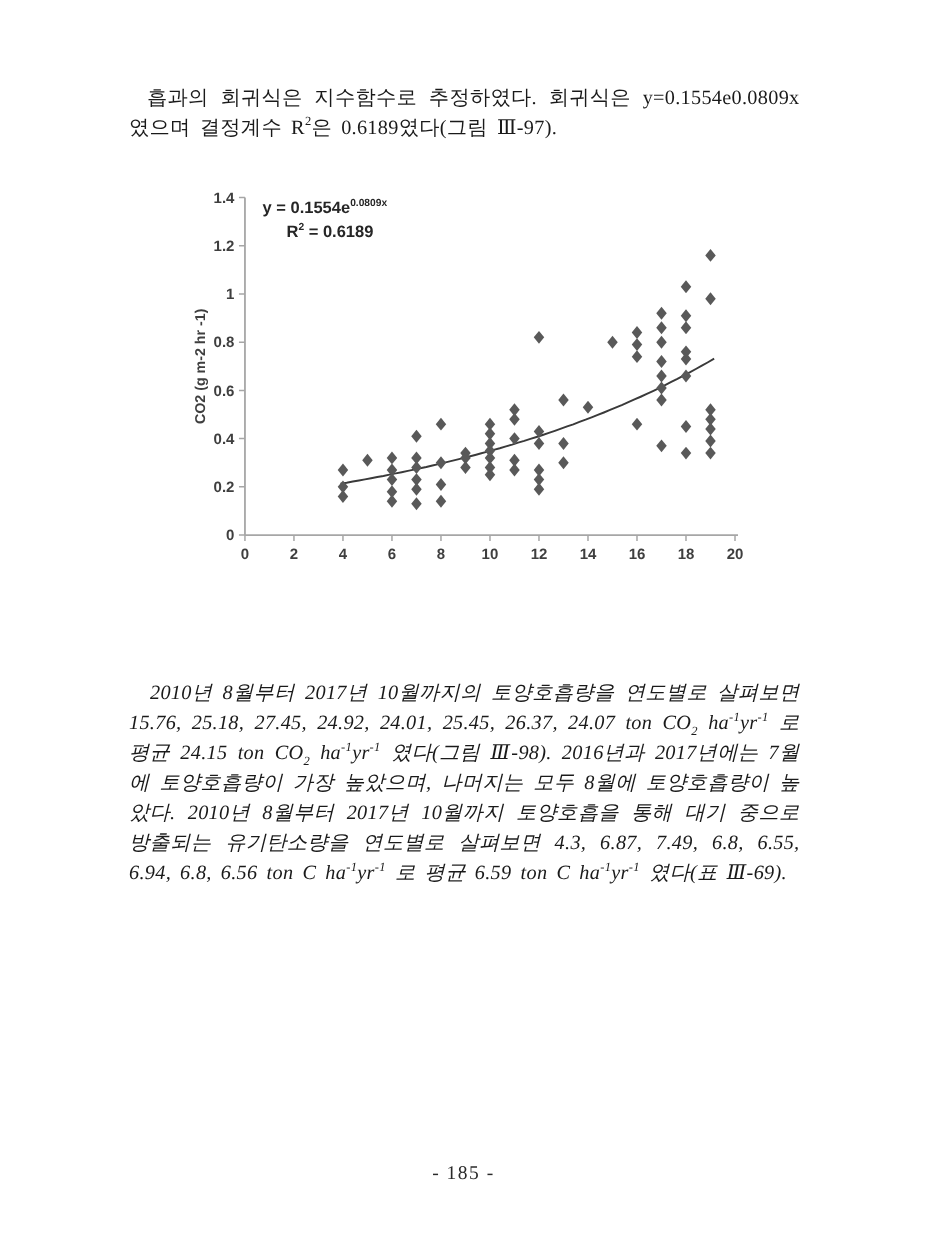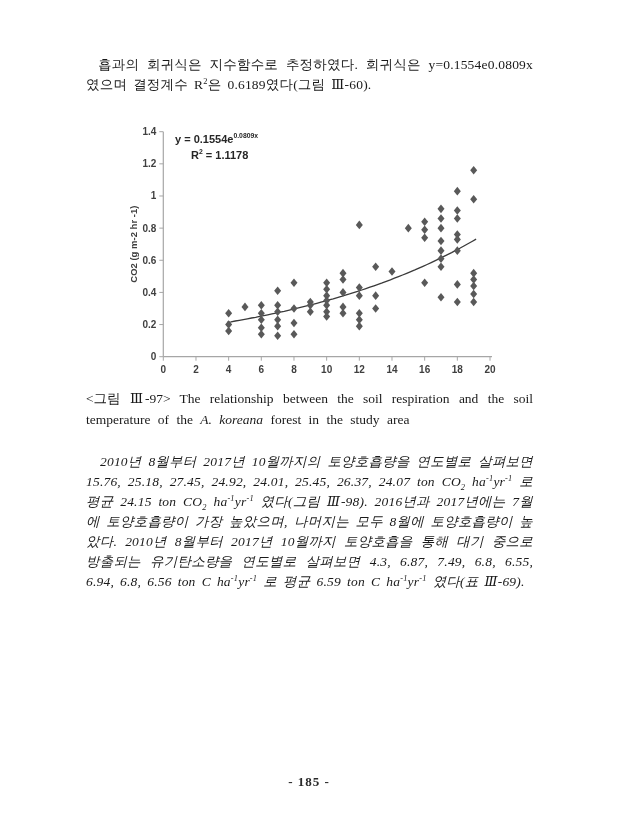--- a/index.html
+++ b/index.html
@@ -66,29 +66,28 @@
   }
   .annotation .eq-line2 { margin-left: 16px; }
 
   .page-number {
     position: absolute;
     left: 0; top: 774px; width: 100%;
     text-align: center;
     font-size: 13px;
     letter-spacing: 1px;
     color: #2a2a2a;
-    font-weight: bold;
   }
 </style>
 </head>
 <body>
 
 <div class="page">
 
-  <p class="body-text para1"><span>흡과의 회귀식은 지수함수로 추정하였다. 회귀식은 y=0.1554e0.0809x 였으며 결정계수 R</span><sup>2</sup><span>은 0.6189였다(그림 Ⅲ-60).</span></p>
+  <p class="body-text para1"><span>흡과의 회귀식은 지수함수로 추정하였다. 회귀식은 y=0.1554e0.0809x 였으며 결정계수 R</span><sup>2</sup><span>은 0.6189였다(그림 Ⅲ-97).</span></p>
 
   <figure class="chart-figure">
     <svg id="chart-svg" width="380" height="265" viewBox="0 0 380 265">
         <line x1="38.3" y1="13.7" x2="38.3" y2="238.7" stroke="#a6a6a6" stroke-width="1.2"></line>
         <line x1="38.3" y1="238.7" x2="367" y2="238.7" stroke="#a6a6a6" stroke-width="1.2"></line>
         <line x1="34.3" y1="238.7" x2="38.3" y2="238.7" stroke="#a6a6a6" stroke-width="1"></line>
         <text x="31.299999999999997" y="242.2" text-anchor="end" class="tick-label" fill="#3f3f3f">0</text>
         <line x1="34.3" y1="206.55714285714285" x2="38.3" y2="206.55714285714285" stroke="#a6a6a6" stroke-width="1"></line>
         <text x="31.299999999999997" y="210.05714285714285" text-anchor="end" class="tick-label" fill="#3f3f3f">0.2</text>
         <line x1="34.3" y1="174.4142857142857" x2="38.3" y2="174.4142857142857" stroke="#a6a6a6" stroke-width="1"></line>
@@ -195,23 +194,22 @@
         <path d="M348.665 47.97142857142855L352.165 52.271428571428544L348.665 56.57142857142854L345.165 52.271428571428544Z" fill="#595959"></path>
         <path d="M348.665 76.89999999999999L352.165 81.19999999999999L348.665 85.49999999999999L345.165 81.19999999999999Z" fill="#595959"></path>
         <path d="M348.665 150.8285714285714L352.165 155.1285714285714L348.665 159.42857142857142L345.165 155.1285714285714Z" fill="#595959"></path>
         <path d="M348.665 157.2571428571428L352.165 161.55714285714282L348.665 165.85714285714283L345.165 161.55714285714282Z" fill="#595959"></path>
         <path d="M348.665 163.68571428571425L352.165 167.98571428571427L348.665 172.28571428571428L345.165 167.98571428571427Z" fill="#595959"></path>
         <path d="M348.665 171.72142857142853L352.165 176.02142857142854L348.665 180.32142857142856L345.165 176.02142857142854Z" fill="#595959"></path>
         <path d="M348.665 179.75714285714284L352.165 184.05714285714285L348.665 188.35714285714286L345.165 184.05714285714285Z" fill="#595959"></path>
       </svg>
     <div class="annotation">
       <div class="eq-line1"><span>y = 0.1554e</span><sup>0.0809x</sup></div>
-      <div class="eq-line2"><span>R</span><sup>2</sup><span> = 1.1178</span></div>
+      <div class="eq-line2"><span>R</span><sup>2</sup><span> = 0.6189</span></div>
     </div>
   </figure>
 
-  <p class="caption"><span>&lt;그림 Ⅲ-97&gt; The relationship between the soil respiration and the soil temperature of the </span><i>A. koreana</i><span> forest in the study area</span></p>
 
   <p class="body-text para2"><span>2010년 8월부터 2017년 10월까지의 토양호흡량을 연도별로 살펴보면 15.76, 25.18, 27.45, 24.92, 24.01, 25.45, 26.37, 24.07 ton CO</span><sub>2</sub><span> ha</span><sup>-1</sup><span>yr</span><sup>-1</sup><span> 로 평균 24.15 ton CO</span><sub>2</sub><span> ha</span><sup>-1</sup><span>yr</span><sup>-1</sup><span> 였다(그림 Ⅲ-98). 2016년과 2017년에는 7월에 토양호흡량이 가장 높았으며, 나머지는 모두 8월에 토양호흡량이 높았다. 2010년 8월부터 2017년 10월까지 토양호흡을 통해 대기 중으로 방출되는 유기탄소량을 연도별로 살펴보면 4.3, 6.87, 7.49, 6.8, 6.55, 6.94, 6.8, 6.56 ton C ha</span><sup>-1</sup><span>yr</span><sup>-1</sup><span> 로 평균 6.59 ton C ha</span><sup>-1</sup><span>yr</span><sup>-1</sup><span> 였다(표 Ⅲ-69).</span></p>
 
   <div class="page-number">- 185 -</div>
 
 </div>
 
 </body></html>

